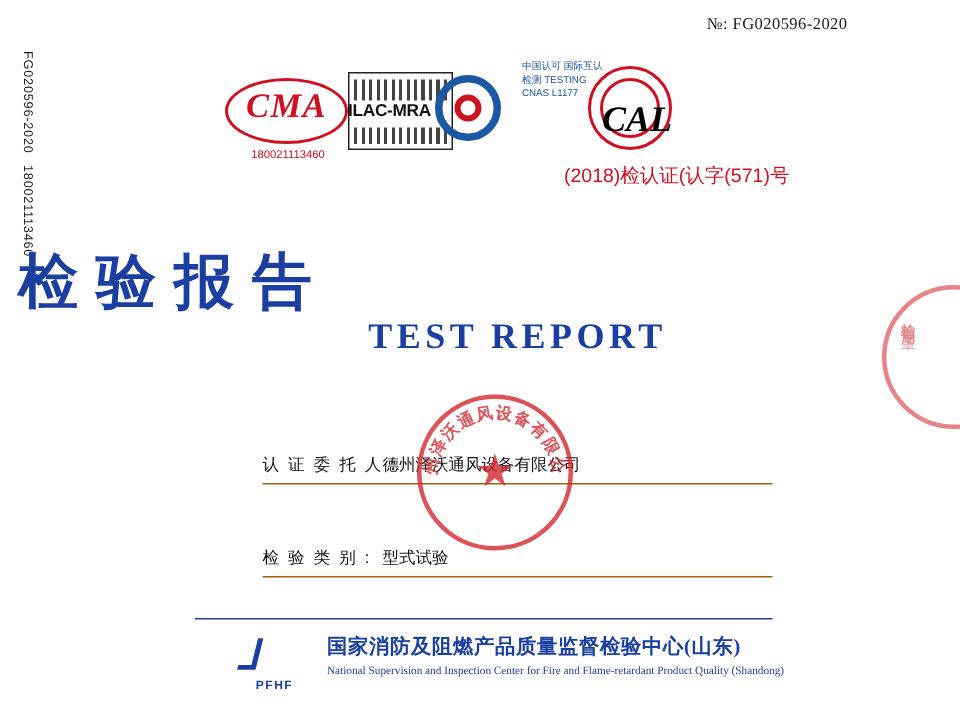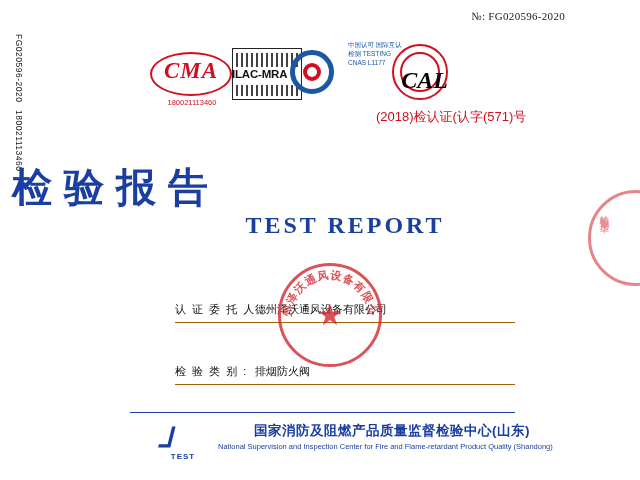--- a/index.html
+++ b/index.html
@@ -375,31 +375,30 @@
     font-family: "Liberation Sans", sans-serif;
   }
   .footer .cn {
     position: absolute;
     left: 88px;
     top: 2px;
     font-size: 13.5px;
     font-weight: bold;
     color: #1a3fa0;
     letter-spacing: 0.5px;
-    font-family: Liberation Sans, sans-serif;
-    white-space: nowrap;
-    margin-left: 36px;
+    font-family: Liberation Serif, serif;
+    white-space: nowrap;
   }
   .footer .en {
     position: absolute;
     left: 88px;
     top: 22px;
     font-size: 7.5px;
     color: #1a3fa0;
-    font-family: Liberation Sans, sans-serif;
+    font-family: Liberation Serif, serif;
     white-space: nowrap;
   }
 </style>
 </head>
 <body>
 
 <div id="page">
 
   <div class="report-no">№: FG020596-2020</div>
 
@@ -436,21 +435,21 @@
 
   <div class="title-cn">检验报告</div>
   <div class="title-en">TEST REPORT</div>
 
   <div class="field f1">
     <span class="lbl">认 证 委 托 人 :</span>
     <span class="val">德州泽沃通风设备有限公司</span>
   </div>
   <div class="field f3">
     <span class="lbl">检 验 类 别 :</span>
-    <span class="val">排烟防火阀</span>
+    <span class="val">型式试验</span>
   </div>
 
   <div class="stamp-main">
     <svg class="arc" viewBox="0 0 98 98">
       <defs>
         <path id="arcpath" d="M 10,52 A 39,39 0 0 1 88,52"></path>
       </defs>
       <text>
         <textPath href="#arcpath" startOffset="50%" text-anchor="middle">德州泽沃通风设备有限公司</textPath>
       </text>
@@ -459,19 +458,19 @@
   </div>
 
   <div class="stamp-right">
     <div class="t">检验专用章</div>
   </div>
 
   <div class="footer-rule"></div>
   <div class="footer">
     <div class="sdqi">
       <div class="mark">⅃</div>
-      <div class="abbr">TEST</div>
+      <div class="abbr">PFHF</div>
     </div>
     <div class="cn">国家消防及阻燃产品质量监督检验中心(山东)</div>
     <div class="en">National Supervision and Inspection Center for Fire and Flame-retardant Product Quality (Shandong)</div>
   </div>
 
 </div>
 
 </body></html>

